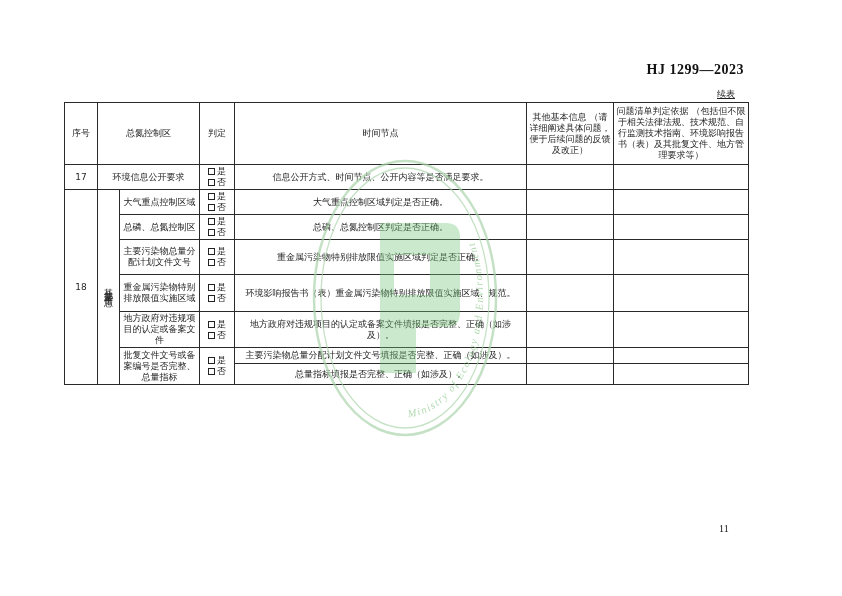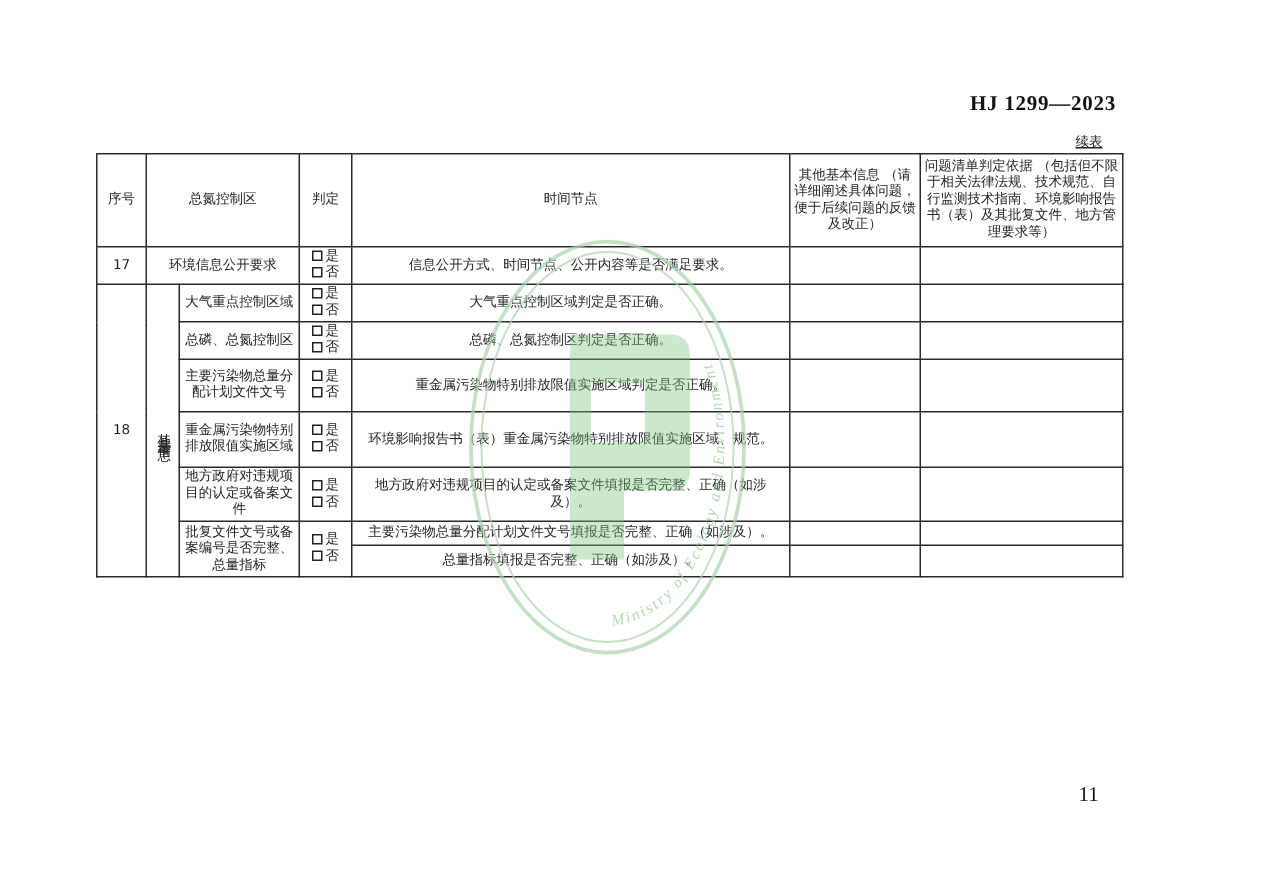--- a/index.html
+++ b/index.html
@@ -2,21 +2,21 @@
 <html><head>
 <meta charset="utf-8">
 <style>
   * { margin:0; padding:0; box-sizing:border-box; }
   html,body { width:842px; height:596px; }
   body { font-family:"DejaVu Sans", sans-serif; background:#ffffff; position:relative; overflow:hidden; color:#1f1f1f; }
   .page { position:absolute; inset:0; background:#fff;padding-left:32px; }
 
   .doc-number { position:absolute; top:62px; right:98px; font-family:"Liberation Serif", serif; font-weight:bold; font-size:14px; letter-spacing:0.5px; color:#111; }
   .continued  { position:absolute; top:88px; left:717px; font-size:9px; color:#222;text-decoration:underline; }
-  .page-number { position:absolute; top:523px; left:719px; font-family:"Liberation Serif", serif; font-size:14px; color:#111; }
+  .page-number { position:absolute; top:523px; left:719px; font-family:"Liberation Serif", serif; font-size:10px; color:#111; }
 
   table.checklist { position:absolute; left:64px; top:102px; border-collapse:collapse; table-layout:fixed; width:684px; }
   table.checklist td { border:1px solid #2a2a2a; font-size:9px; line-height:11px; vertical-align:middle; text-align:center; padding:1px 2px; overflow:hidden; word-break:break-all; }
   td.hdr { line-height:12px; }
   td.prob { text-align:left; padding-left:7px; padding-right:4px; }
   td.jud  { text-align:center; padding:0 1px; }
   td.blank { background:transparent; }
   .cb { white-space:nowrap; line-height:11px; }
   .bx { display:inline-block; width:7px; height:7px; border:1px solid #222; margin-right:2px; vertical-align:-1px; }
   .vert { writing-mode:vertical-rl; text-orientation:upright; margin:0 auto; letter-spacing:2px; line-height:14px; }

